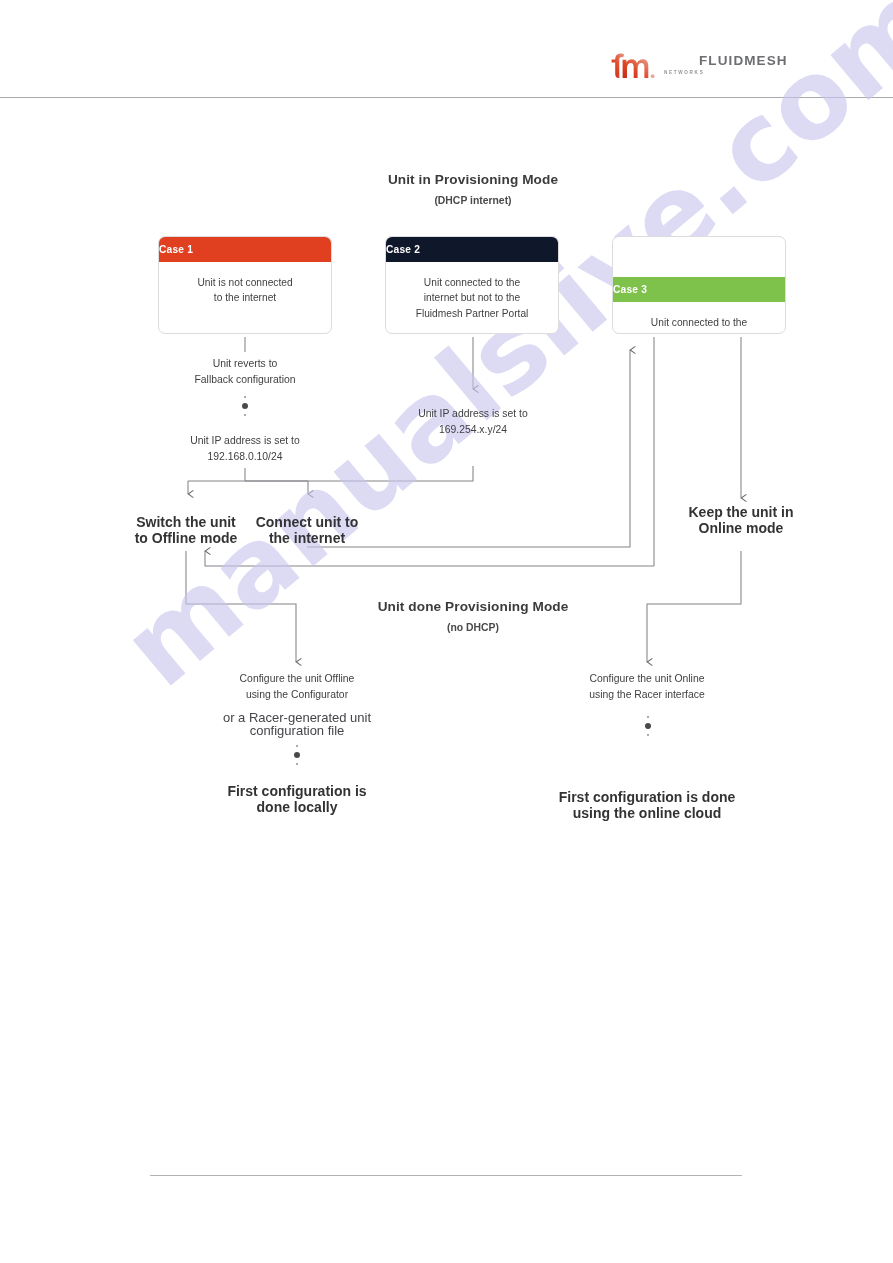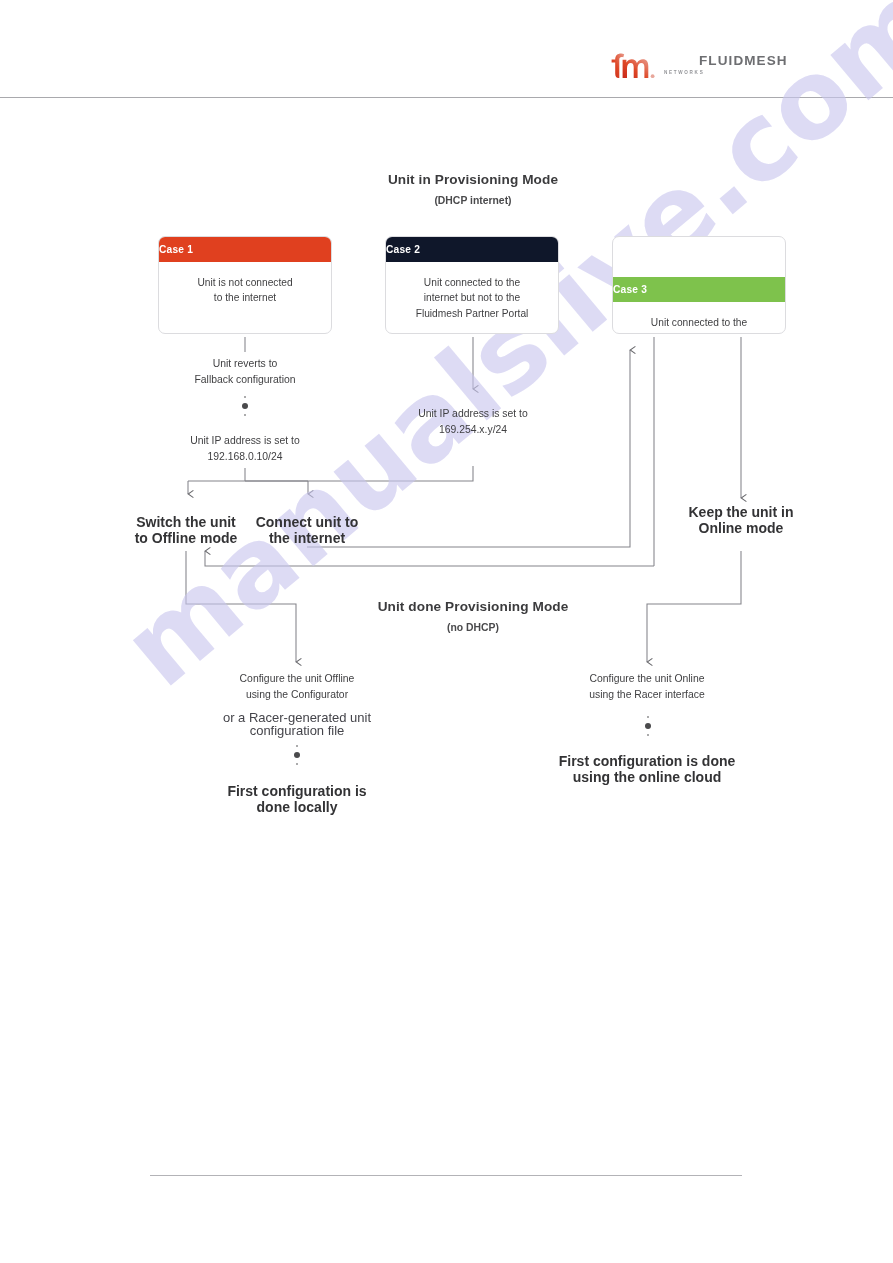--- a/index.html
+++ b/index.html
@@ -252,13 +252,13 @@
     <i class="s"></i>
 </div>
 <div class="t body-bold" style="left:206px; top:784px; width:182px;">First configuration is<br>done locally</div>
 
 <div class="t body-reg" style="left:556px; top:671px; width:182px;">Configure the unit Online<br>using the Racer interface</div>
 <div class="dotsep" style="left:641px; top:716px;">
   <i class="s"></i>
     <i class="b"></i>
     <i class="s"></i>
 </div>
-<div class="t body-bold" style="left:551px; top:754px; width:192px;">First configuration is done<br>using the online cloud</div>
+<div class="t body-bold" style="left:551px; top:790px; width:192px;">First configuration is done<br>using the online cloud</div>
 
 </body></html>

